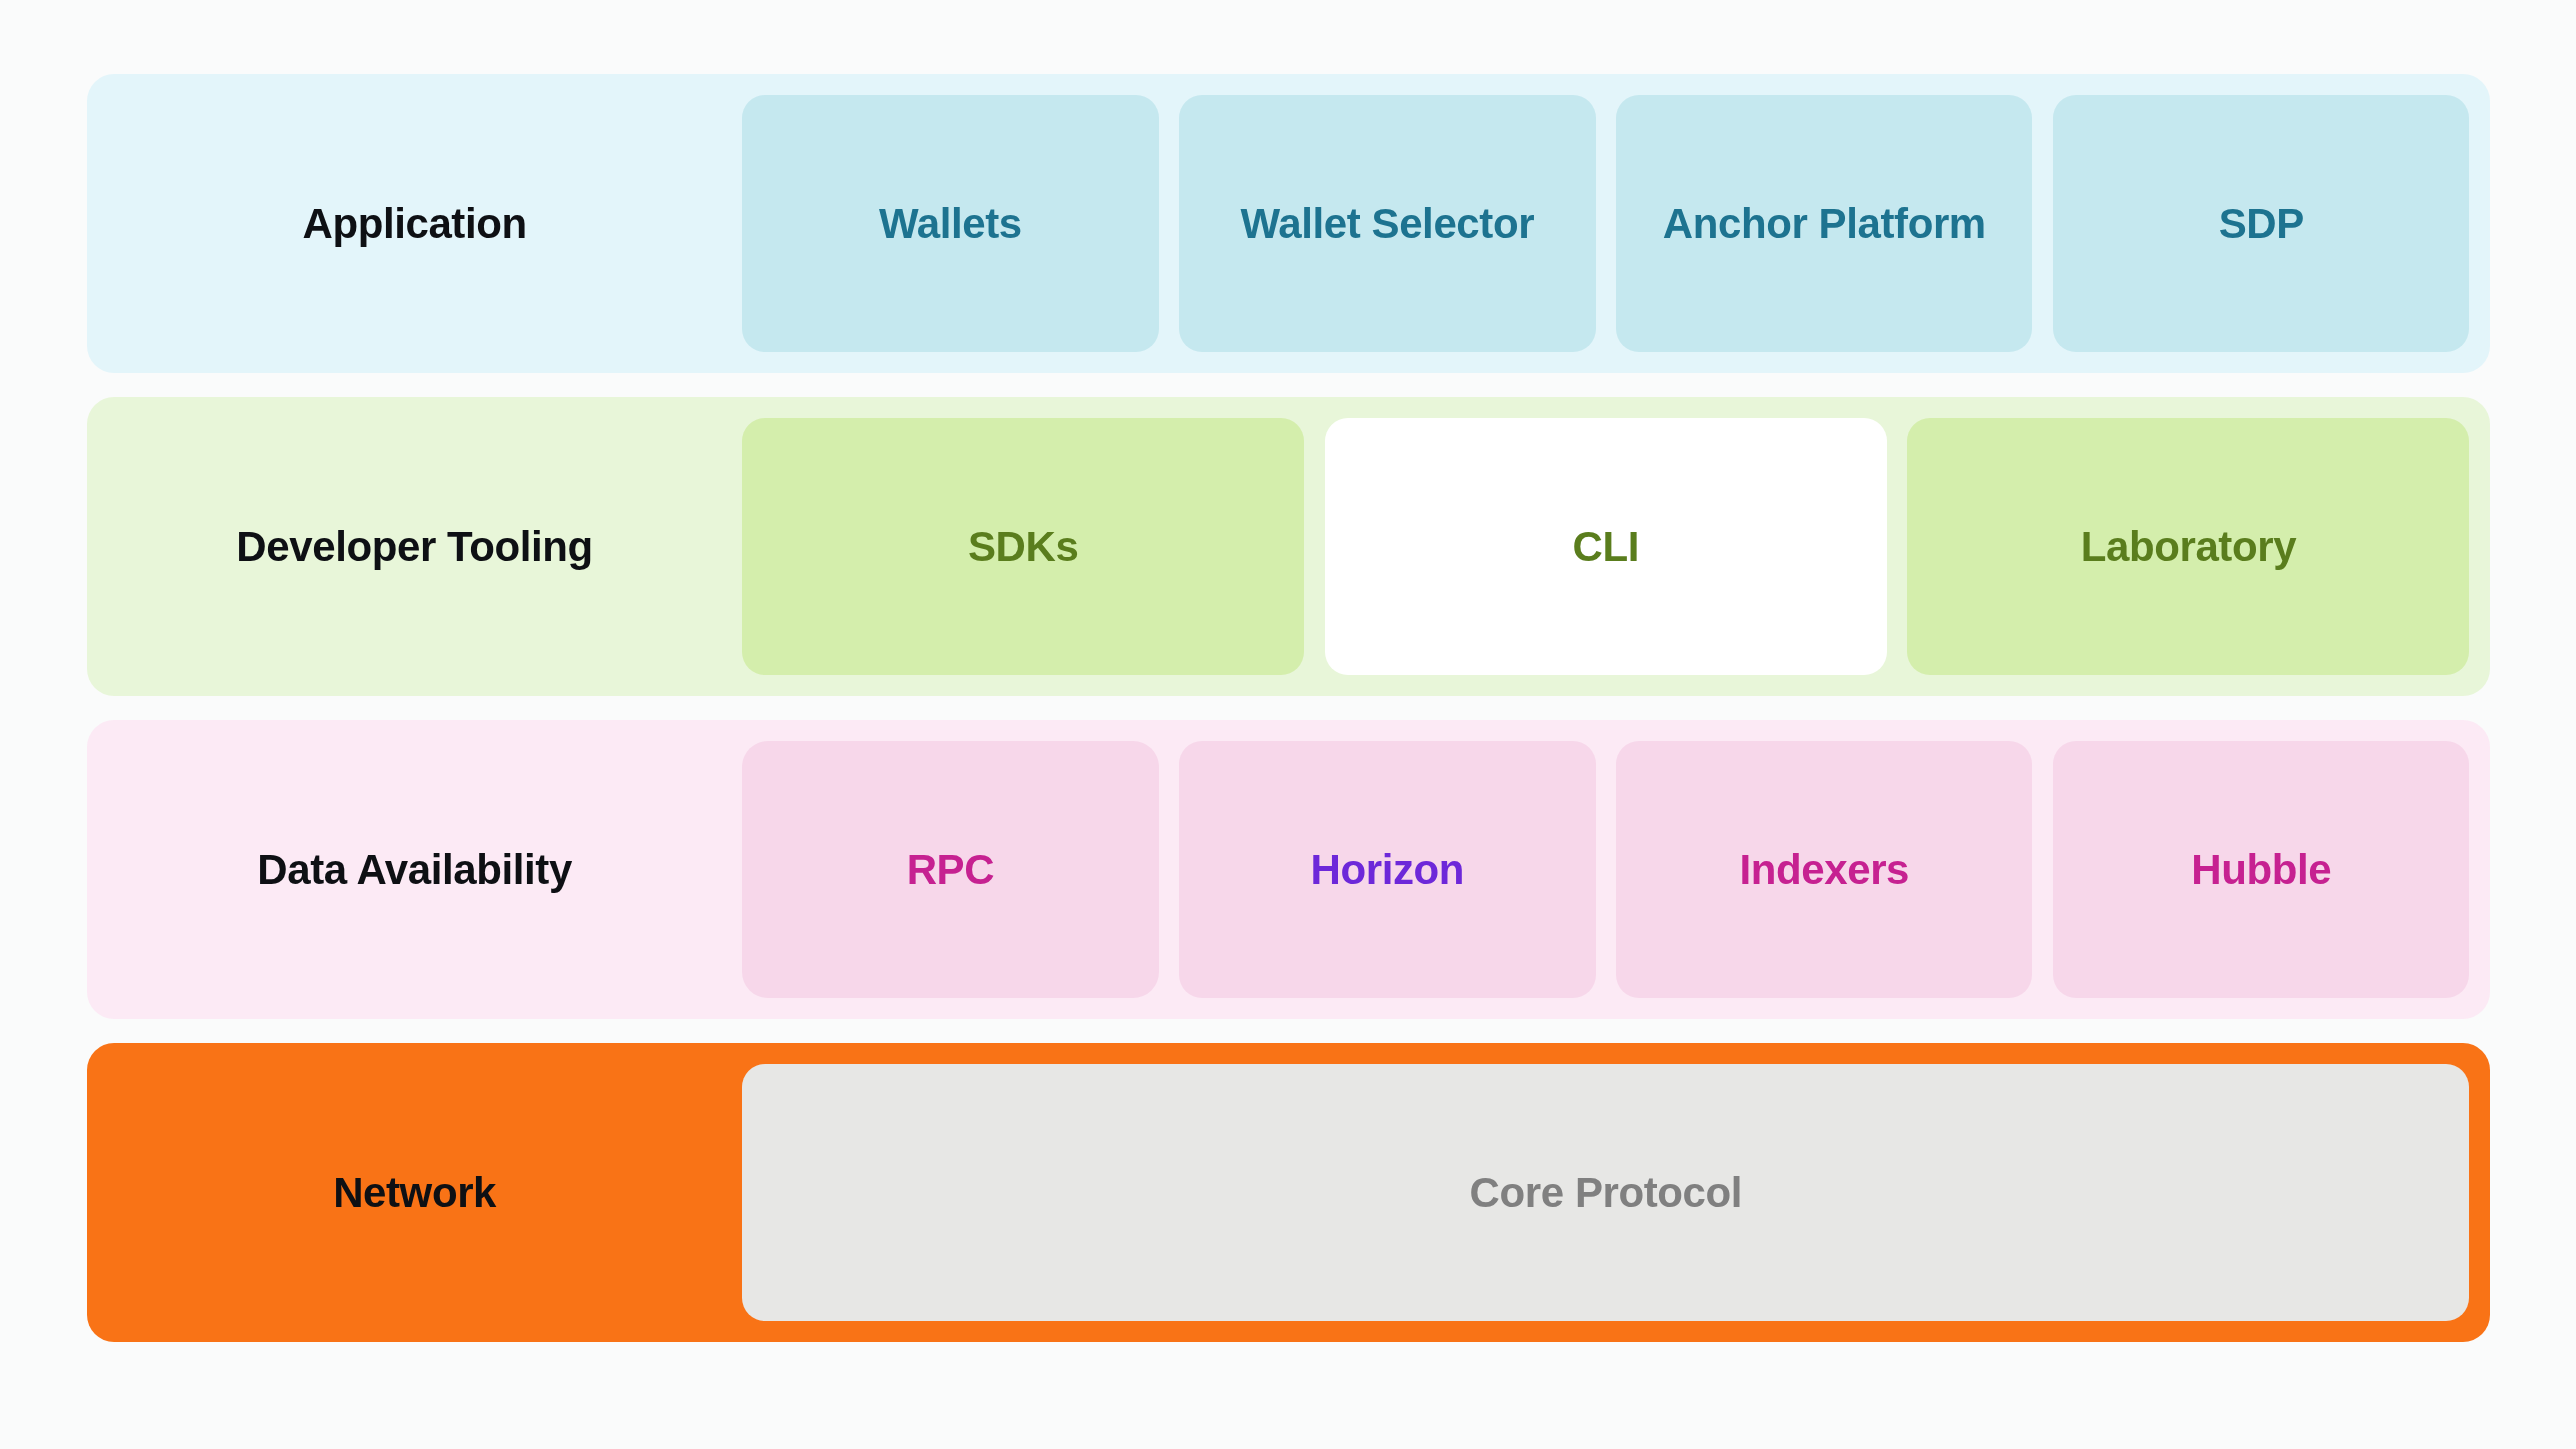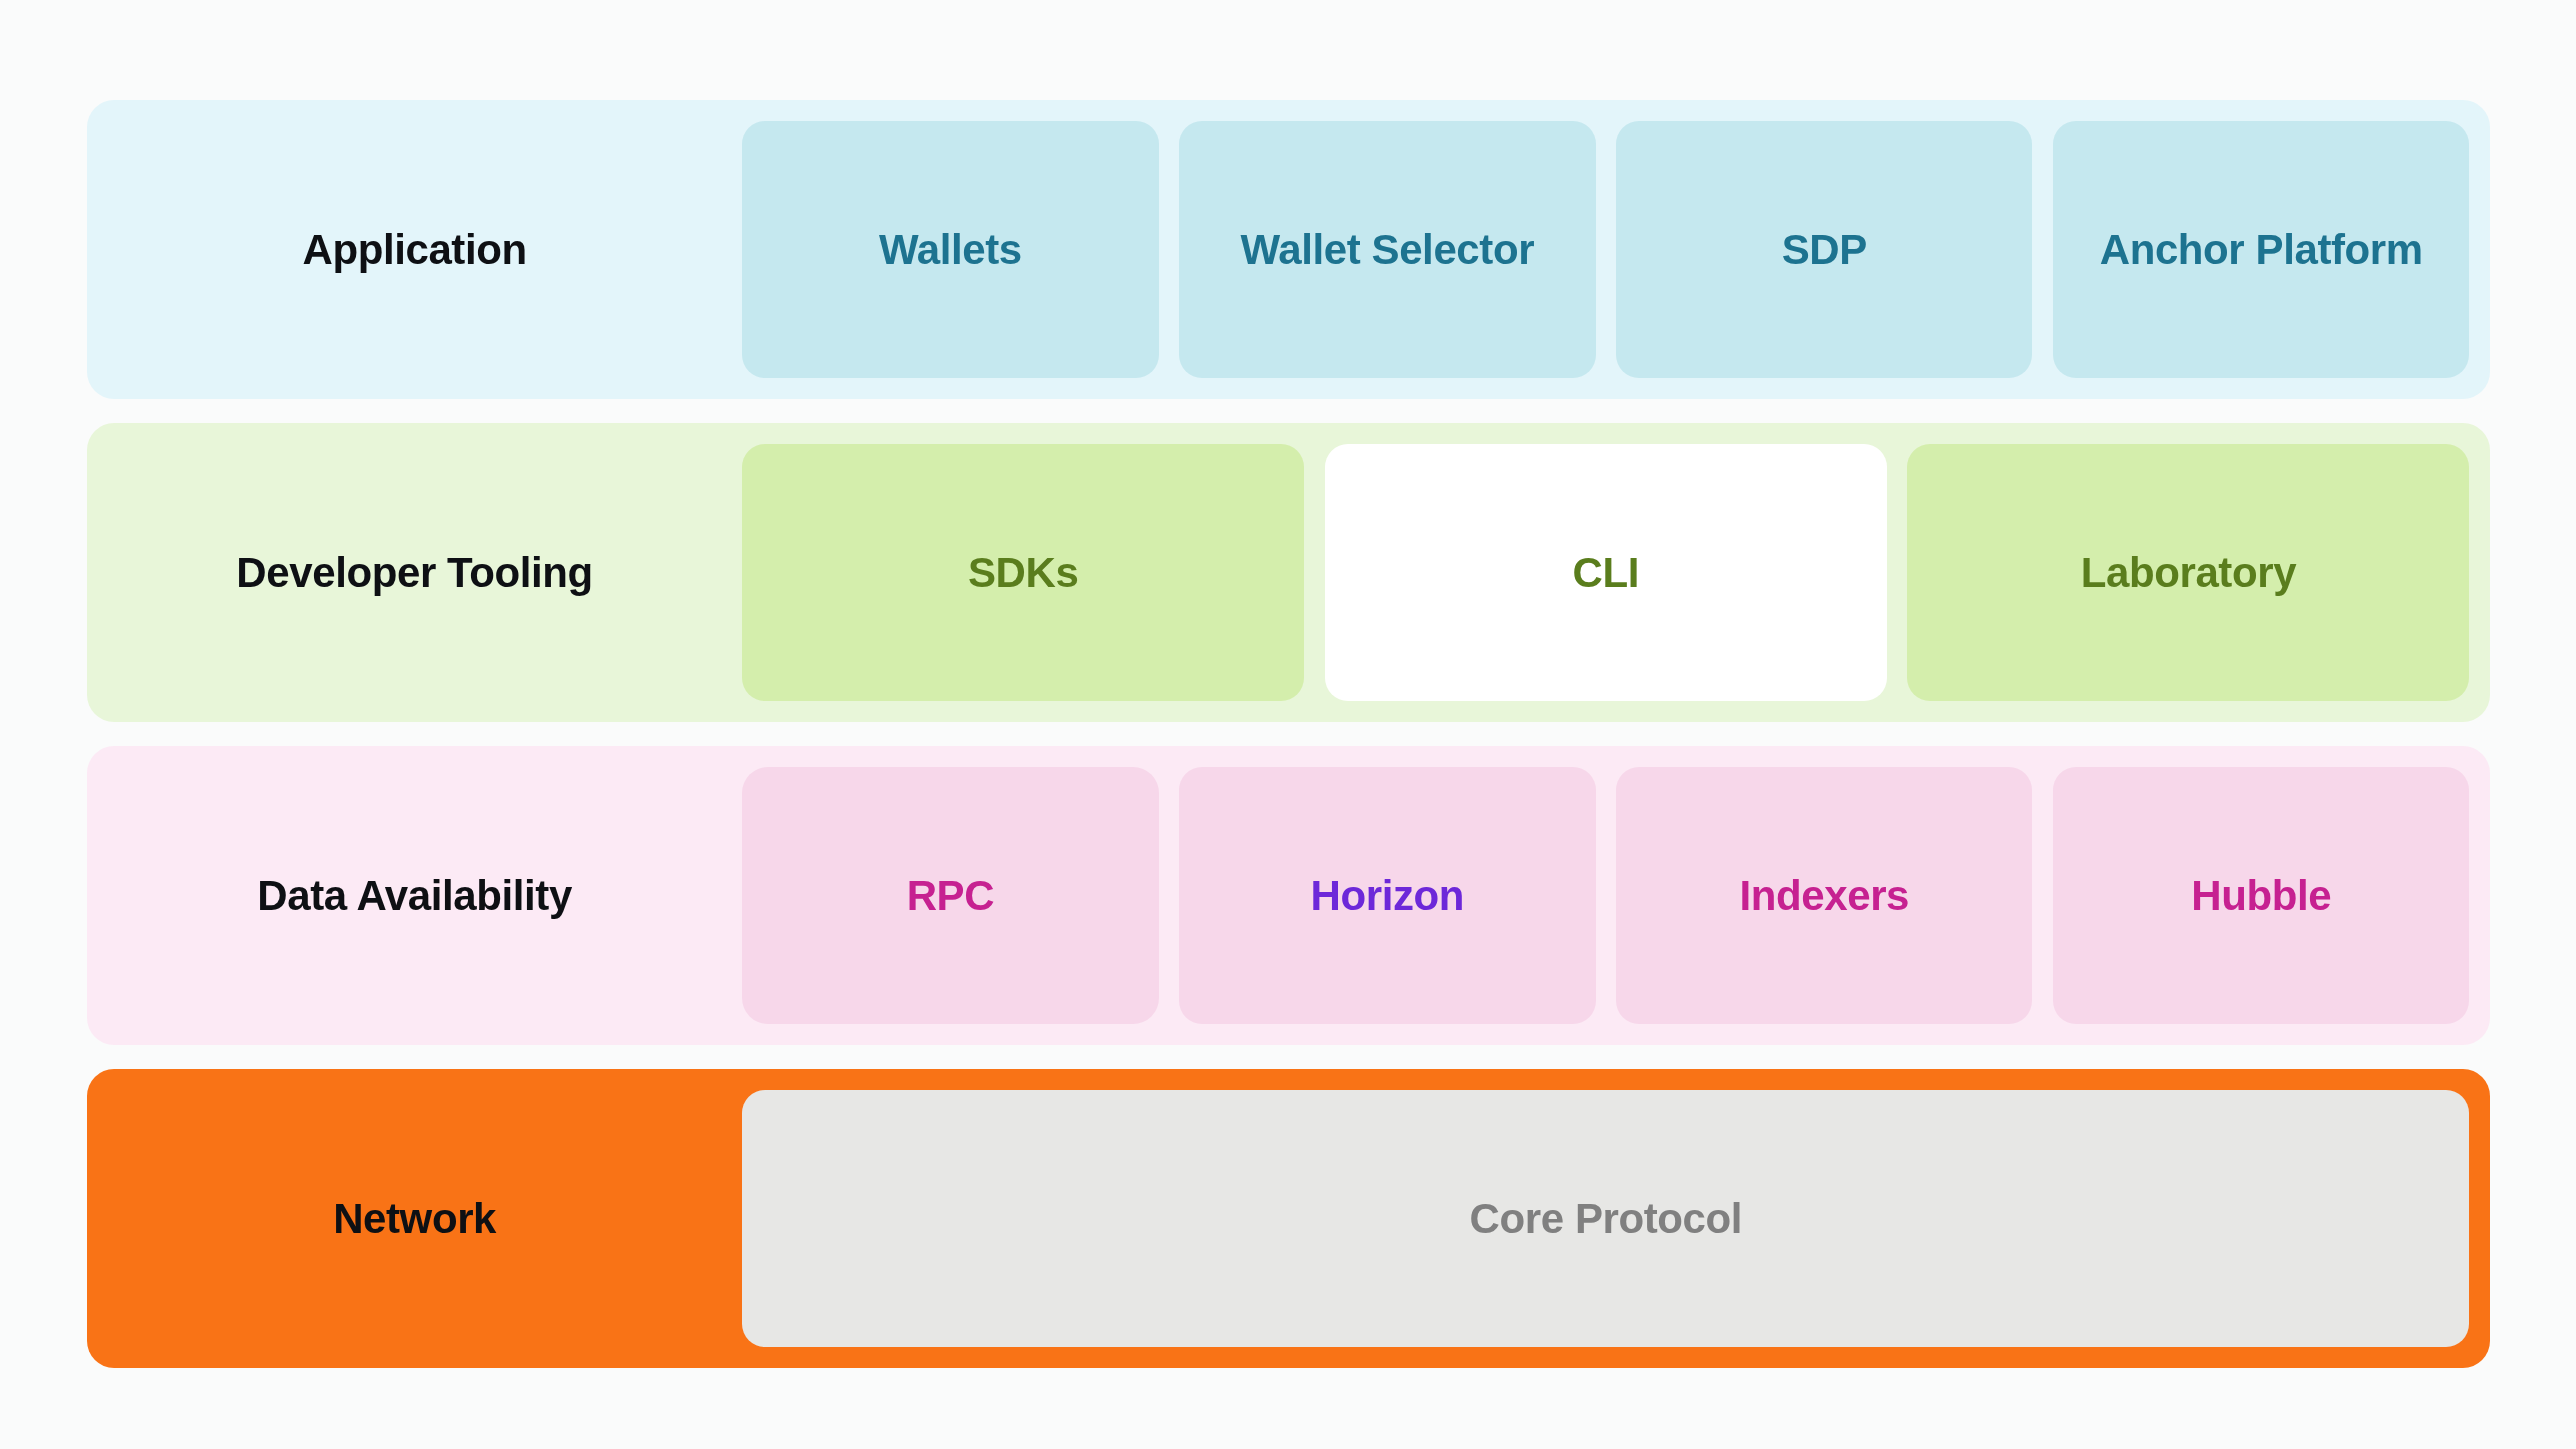--- a/index.html
+++ b/index.html
@@ -10,21 +10,21 @@
     width: 2576px;
     height: 1449px;
     background: #fafbfb;
     overflow: hidden;
     font-family: "Liberation Sans", sans-serif;
     -webkit-font-smoothing: antialiased;
   }
   .stack {
     position: absolute;
     left: 87px;
-    top: 100px;
+    top: 74px;
     width: 2403px;
     display: flex;
     flex-direction: column;
     gap: 24px;
   }
   .row {
     height: 299px;
     border-radius: 27px;
     padding: 20.6px;
     box-sizing: border-box;
@@ -61,22 +61,22 @@
 </style>
 </head>
 <body>
 
 <div class="stack" id="stack">
     <section class="row" style="background: rgb(227, 245, 250);">
     <div class="row-label" style="color: rgb(14, 16, 20);">Application</div>
     <div class="cards">
         <div class="card" style="background: rgb(197, 232, 239); color: rgb(29, 115, 144);">Wallets</div>
         <div class="card" style="background: rgb(197, 232, 239); color: rgb(29, 115, 144);">Wallet Selector</div>
+        <div class="card" style="background: rgb(197, 232, 239); color: rgb(29, 115, 144);">Anchor Platform</div>
         <div class="card" style="background: rgb(197, 232, 239); color: rgb(29, 115, 144);">SDP</div>
-        <div class="card" style="background: rgb(197, 232, 239); color: rgb(29, 115, 144);">Anchor Platform</div>
       </div>
   </section>
     <section class="row" style="background: rgb(232, 246, 217);">
     <div class="row-label" style="color: rgb(14, 16, 20);">Developer Tooling</div>
     <div class="cards">
         <div class="card" style="background: rgb(212, 238, 172); color: rgb(90, 125, 29);">SDKs</div>
         <div class="card" style="background: #ffffff; color: rgb(90, 125, 29);">CLI</div>
         <div class="card" style="background: rgb(212, 238, 172); color: rgb(90, 125, 29);">Laboratory</div>
       </div>
   </section>

